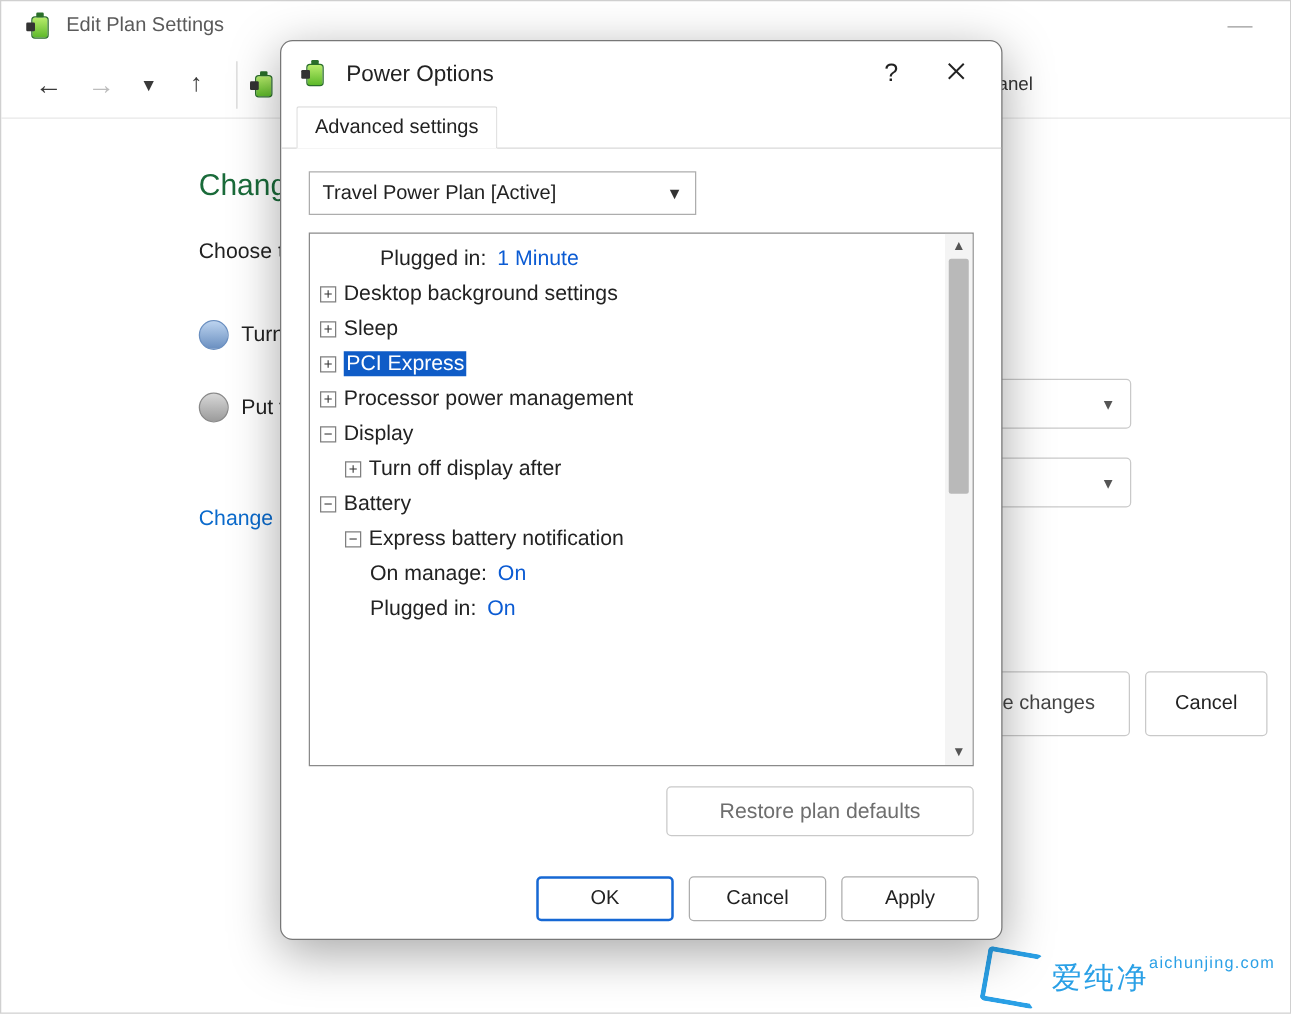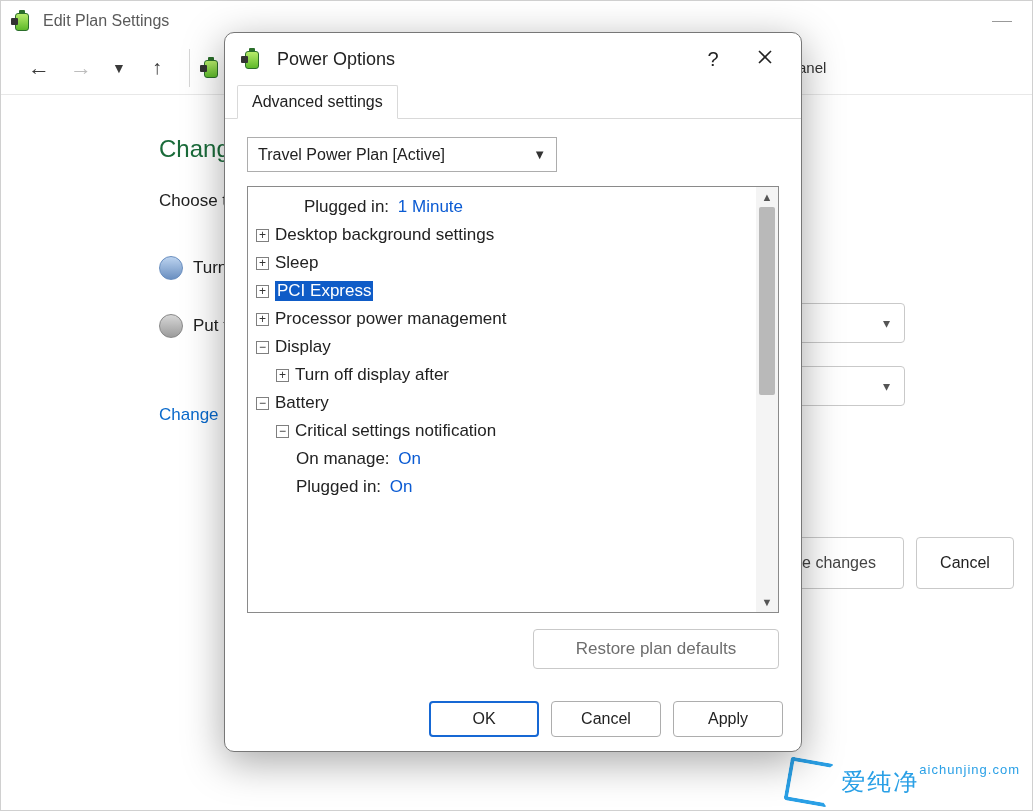--- a/index.html
+++ b/index.html
@@ -1,20 +1,20 @@
 <!DOCTYPE html>
 <html><head>
 <meta charset="utf-8">
 <style>
   * { box-sizing: border-box; margin: 0; padding: 0; font-family: "Segoe UI", Tahoma, sans-serif; }
   html, body { width: 1033px; height: 811px; overflow: hidden; background: #fff; }
 
   
   .bg-window { position: absolute; left: 0; top: 0; width: 1033px; height: 811px; border: 1px solid #d0d0d0; background: #fff; }
-  .bg-titlebar { height: 40px; display: flex; align-items: center; padding: 0 10px; gap: 8px; }
+  .bg-titlebar { height: 40px; display: flex; align-items: center; padding: 0 20px; gap: 8px; }
   .bg-titlebar .title { font-size: 16px; color: #5a5a5a; }
   .bg-titlebar .spacer { flex: 1; }
   .bg-min { width: 20px; height: 1px; border-top: 1px solid #999; margin-right: 10px; }
 
   .bg-toolbar { height: 54px; border-bottom: 1px solid #e8e8e8; display: flex; align-items: center; padding: 0 24px; gap: 14px; color: #333; }
   .nav-arrow { font-size: 22px; color: #3a3a3a; width: 28px; text-align: center; }
   .nav-arrow.dim { color: #bdbdbd; }
   .nav-chev { font-size: 14px; color: #3a3a3a; width: 20px; text-align: center; }
   .nav-up { font-size: 20px; color: #3a3a3a; width: 28px; text-align: center; }
   .crumb-box { display: flex; align-items: center; margin-left: 4px; border-left:1px solid #d6d6d6; height:38px; padding-left:8px;}
@@ -236,21 +236,21 @@
           <span class="lbl">Turn off display after</span>
         </div>
 
         <div class="trow ind1">
           <span class="exp">−</span>
           <span class="lbl">Battery</span>
         </div>
 
         <div class="trow ind2">
           <span class="exp">−</span>
-          <span class="lbl">Critical settings notification</span>
+          <span class="lbl">Express battery notification</span>
         </div>
 
         <div class="trow ind3">
           <span class="lbl">On manage:</span>
           <span class="sep">&nbsp;</span>
           <span class="val">On</span>
         </div>
 
         <div class="trow ind3">
           <span class="lbl">Plugged in:</span>

